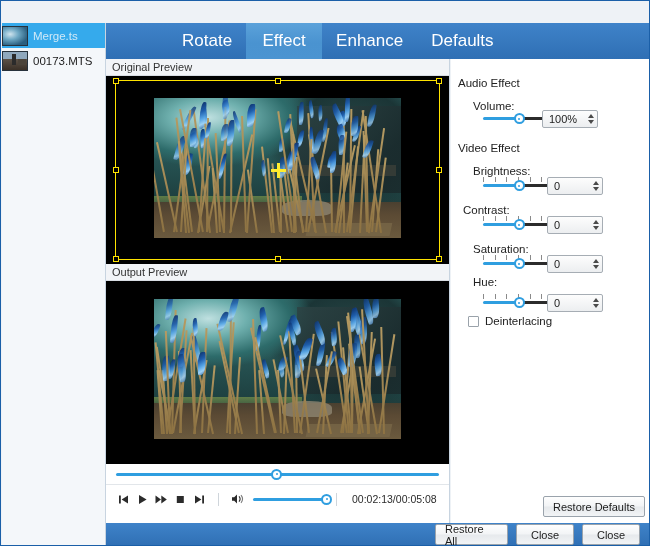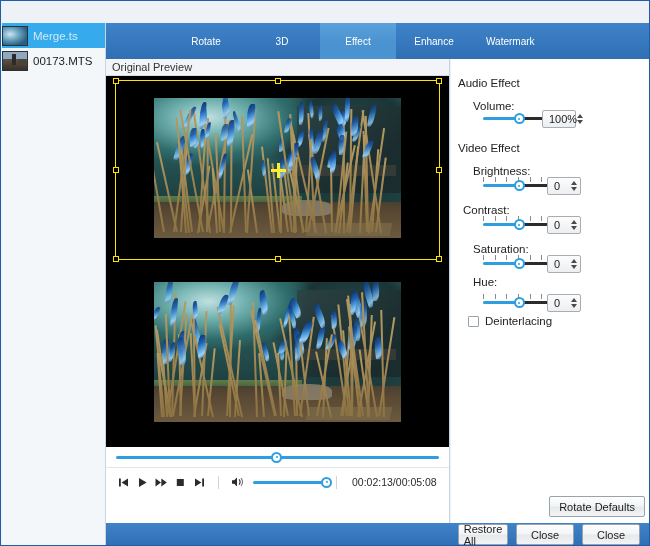--- a/index.html
+++ b/index.html
@@ -93,21 +93,21 @@
   
   .tabstrip {
     position: absolute; left: 105px; top: 22px;
     width: 544px; height: 36px;
     background: linear-gradient(to bottom, #3f83c9 0%, #2f6fb4 100%);
     display: flex; align-items: stretch;
   }
   .tab {
     min-width: 76px; padding: 0 14px;
     display: flex; align-items: center; justify-content: center;
-    color: #ffffff; font-size: 10px; cursor: pointer;
+    color: #ffffff; font-size: 17px; cursor: pointer;
   }
   .tab.spacer { min-width: 62px; padding: 0; cursor: default; }
   .tab.active {
     background: linear-gradient(to bottom, #5ba2da 0%, #4a93d0 55%, #4b94d1 100%);
   }
 
   
   .center {
     position: absolute; left: 105px; top: 58px;
     width: 344px; height: 464px;
@@ -284,21 +284,21 @@
     width: 2px; height: 2px; border-radius: 50%; background: #2f9ee0;
   }
   .ticks {
     position: absolute; width: 71px; height: 5px;
     display: flex; justify-content: space-between;
   }
   .ticks i {
     display: block; width: 1px; height: 5px; background: #8a8a8a;
   }
   .spin {
-    position: absolute; width: 34px; height: 18px;
+    position: absolute; width: 56px; height: 18px;
     background: linear-gradient(to bottom, #fdfdfd, #eceef0);
     border: 1px solid #a6adb4; border-radius: 2px;
     display: flex; align-items: center;
   }
   .spin .val {
     flex: 1; padding-left: 6px; font-size: 11px; color: #1c1c1c;
   }
   .spin .arrows {
     width: 13px; height: 100%;
     display: flex; flex-direction: column;
@@ -360,24 +360,23 @@
     <div class="file-item">
       <div class="thumb t2"></div>
       <div class="file-label">00173.MTS</div>
     </div>
   </div>
   <div class="sidebar-footer"></div>
 
   <div class="tabstrip">
     <div class="tab spacer"></div>
     <div class="tab">Rotate</div>
-    <div class="tab">3D</div>
     <div class="tab active">Effect</div>
     <div class="tab">Enhance</div>
-    <div class="tab">Watermark</div>
+    <div class="tab">Defaults</div>
   </div>
 
   <div class="center">
 
     <div class="panel-header">
       <span>Original Preview</span>
     </div>
 
     <div class="video-stage stage-orig">
       <div class="picture pic-orig">
@@ -493,20 +492,23 @@
         <div class="handle h-tc"></div>
         <div class="handle h-tr"></div>
         <div class="handle h-ml"></div>
         <div class="handle h-mr"></div>
         <div class="handle h-bl"></div>
         <div class="handle h-bc"></div>
         <div class="handle h-br"></div>
       </div>
     </div>
 
+    <div class="panel-header">
+      <span>Output Preview</span>
+    </div>
 
     <div class="video-stage stage-out">
       <div class="picture pic-out">
         <div class="sky"></div>
         <div class="rockwall"></div>
         <div class="ledge"></div>
         <div class="grass"></div>
         <div class="ground"></div>
         <div class="plank"></div>
         <div class="rock"></div>
@@ -771,23 +773,23 @@
           <i class="down"></i>
         </div>
     </div>
 
     <div class="checkrow" style="left:17px; top:256px">
       <div class="cbox"></div>
       <span>Deinterlacing</span>
     </div>
 
     <div class="panel-actions">
-      <div class="btn">Rotate Defaults</div>
+      <div class="btn">Restore Defaults</div>
     </div>
   </div>
 
   <div class="footer">
-    <div class="btn" style="width:50px">Restore All</div>
+    <div class="btn" style="width:73px">Restore All</div>
     <div class="btn" style="width:58px">Close</div>
     <div class="btn" style="width:58px">Close</div>
   </div>
 
 </div>
 
 </body></html>

